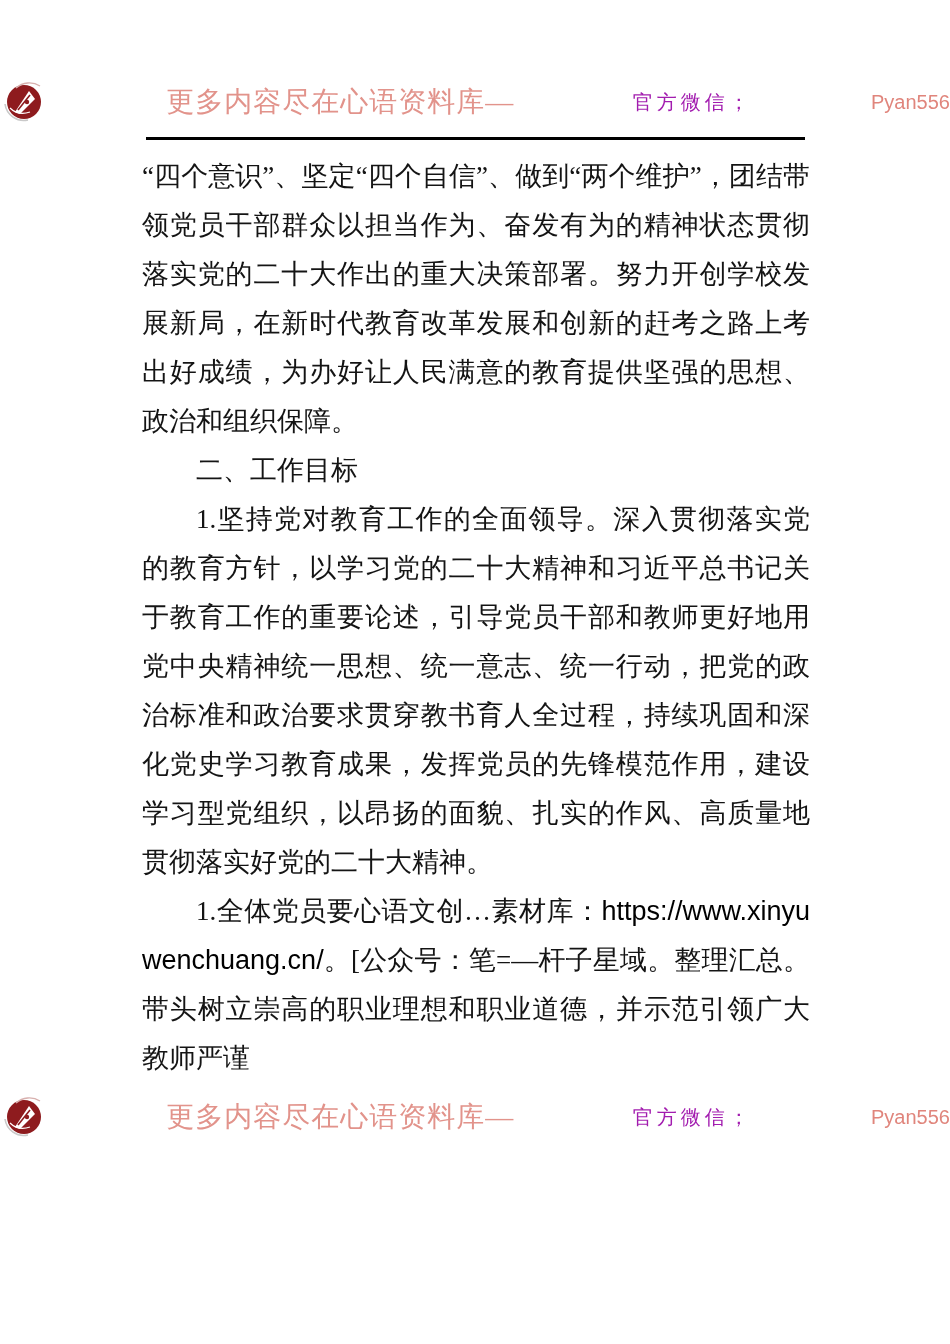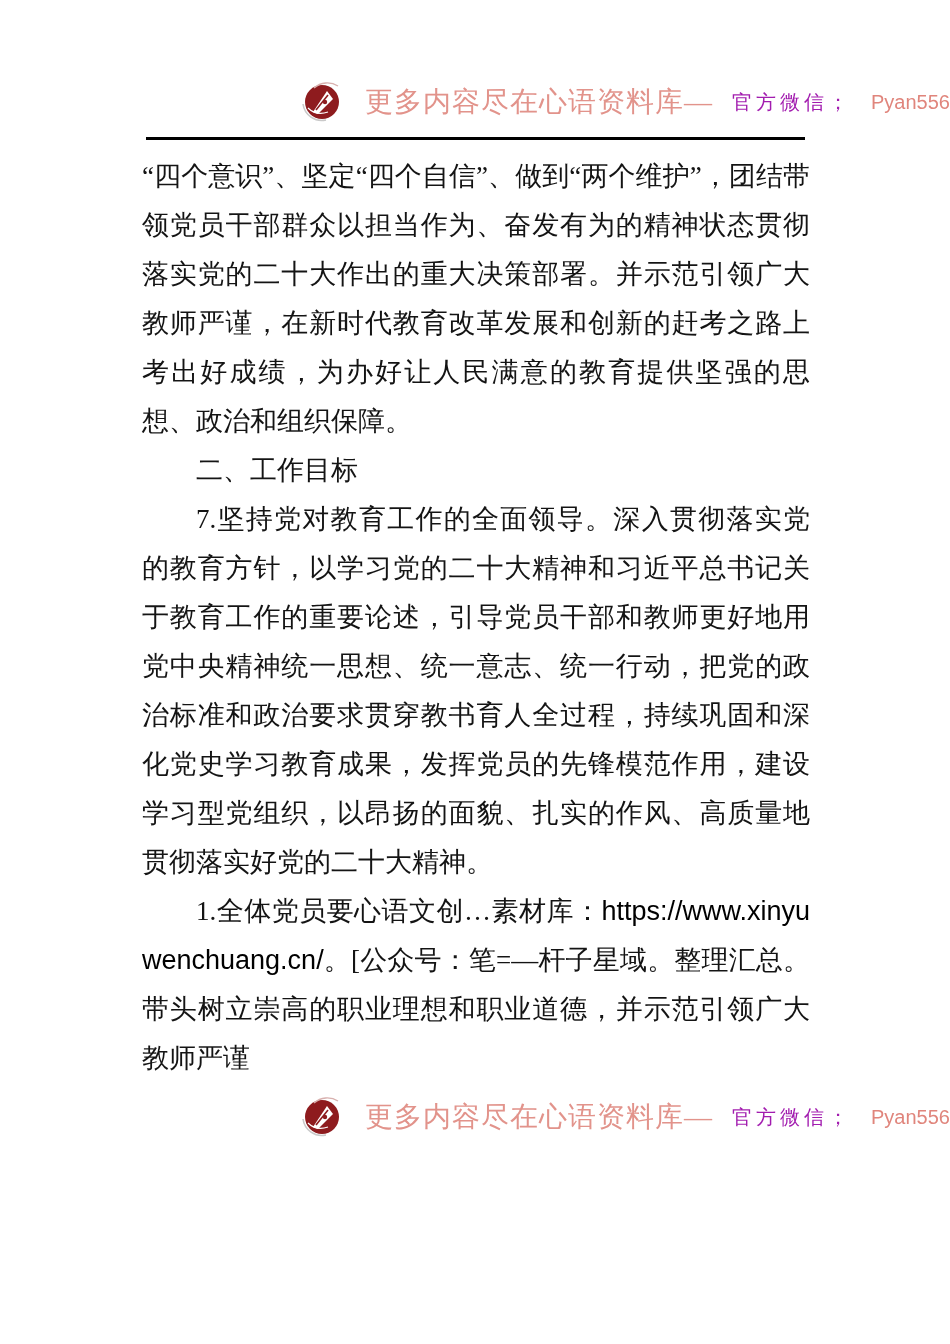--- a/index.html
+++ b/index.html
@@ -10,21 +10,21 @@
     height: 1344px;
     margin: 0 auto;
     background: #ffffff;
     overflow: hidden;
     font-family: "Liberation Serif", serif;
   }
   
   .watermark-row {
     display: flex;
     align-items: center;
-    justify-content: flex-end;
+    justify-content: space-between;
     gap: 19px;
     white-space: nowrap;
   }
   .watermark-header { padding-top: 78px; }
   .watermark-footer { margin-top: 10px; }
   .logo-wrap { width: 48px; height: 48px; flex: 0 0 auto; }
   .wm-brand {
     color: #e2938b;
     font-size: 28px;
     letter-spacing: 1px;
@@ -87,25 +87,25 @@
       </svg>
     </span>
     <span class="wm-brand">更多内容尽在心语资料库—</span>
     <span class="wm-channel">官方微信；</span>
     <span class="wm-account">Pyan556</span>
   </div>
 
   <div class="divider"></div>
 
   <div class="content">
-    <p>“四个意识”、坚定“四个自信”、做到“两个维护”，团结带领党员干部群众以担当作为、奋发有为的精神状态贯彻落实党的二十大作出的重大决策部署。并示范引领广大教师严谨，在新时代教育改革发展和创新的赶考之路上考出好成绩，为办好让人民满意的教育提供坚强的思想、政治和组织保障。</p>
+    <p>“四个意识”、坚定“四个自信”、做到“两个维护”，团结带领党员干部群众以担当作为、奋发有为的精神状态贯彻落实党的二十大作出的重大决策部署。努力开创学校发展新局，在新时代教育改革发展和创新的赶考之路上考出好成绩，为办好让人民满意的教育提供坚强的思想、政治和组织保障。</p>
 
     <p class="p-indent gap-lg">二、工作目标</p>
 
-    <p class="p-indent gap-md">7.坚持党对教育工作的全面领导。深入贯彻落实党的教育方针，以学习党的二十大精神和习近平总书记关于教育工作的重要论述，引导党员干部和教师更好地用党中央精神统一思想、统一意志、统一行动，把党的政治标准和政治要求贯穿教书育人全过程，持续巩固和深化党史学习教育成果，发挥党员的先锋模范作用，建设学习型党组织，以昂扬的面貌、扎实的作风、高质量地贯彻落实好党的二十大精神。</p>
+    <p class="p-indent gap-md">1.坚持党对教育工作的全面领导。深入贯彻落实党的教育方针，以学习党的二十大精神和习近平总书记关于教育工作的重要论述，引导党员干部和教师更好地用党中央精神统一思想、统一意志、统一行动，把党的政治标准和政治要求贯穿教书育人全过程，持续巩固和深化党史学习教育成果，发挥党员的先锋模范作用，建设学习型党组织，以昂扬的面貌、扎实的作风、高质量地贯彻落实好党的二十大精神。</p>
 
     <p class="p-indent gap-xl break-url"><span>1.全体党员要心语文创…素材库：</span><span class="url-text">https://www.xinyuwenchuang.cn/</span><span>。[公众号：笔=—杆子星域。整理汇总。带头树立崇高的职业理想和职业道德，并示范引领广大教师严谨</span></p>
   </div>
 
   <div class="watermark-row watermark-footer">
     <span class="logo-wrap">
       <svg viewBox="0 0 48 48" width="48" height="48" aria-hidden="true">
         <circle cx="24" cy="24" r="17" fill="#8e1b1e"></circle>
         <path d="M5 26 a19 19 0 0 0 23 16" fill="none" stroke="#c9c9c9" stroke-width="1.6"></path>
         <path d="M40 8 a20 20 0 0 0 -24 2" fill="none" stroke="#d8b0ae" stroke-width="1.4"></path>

